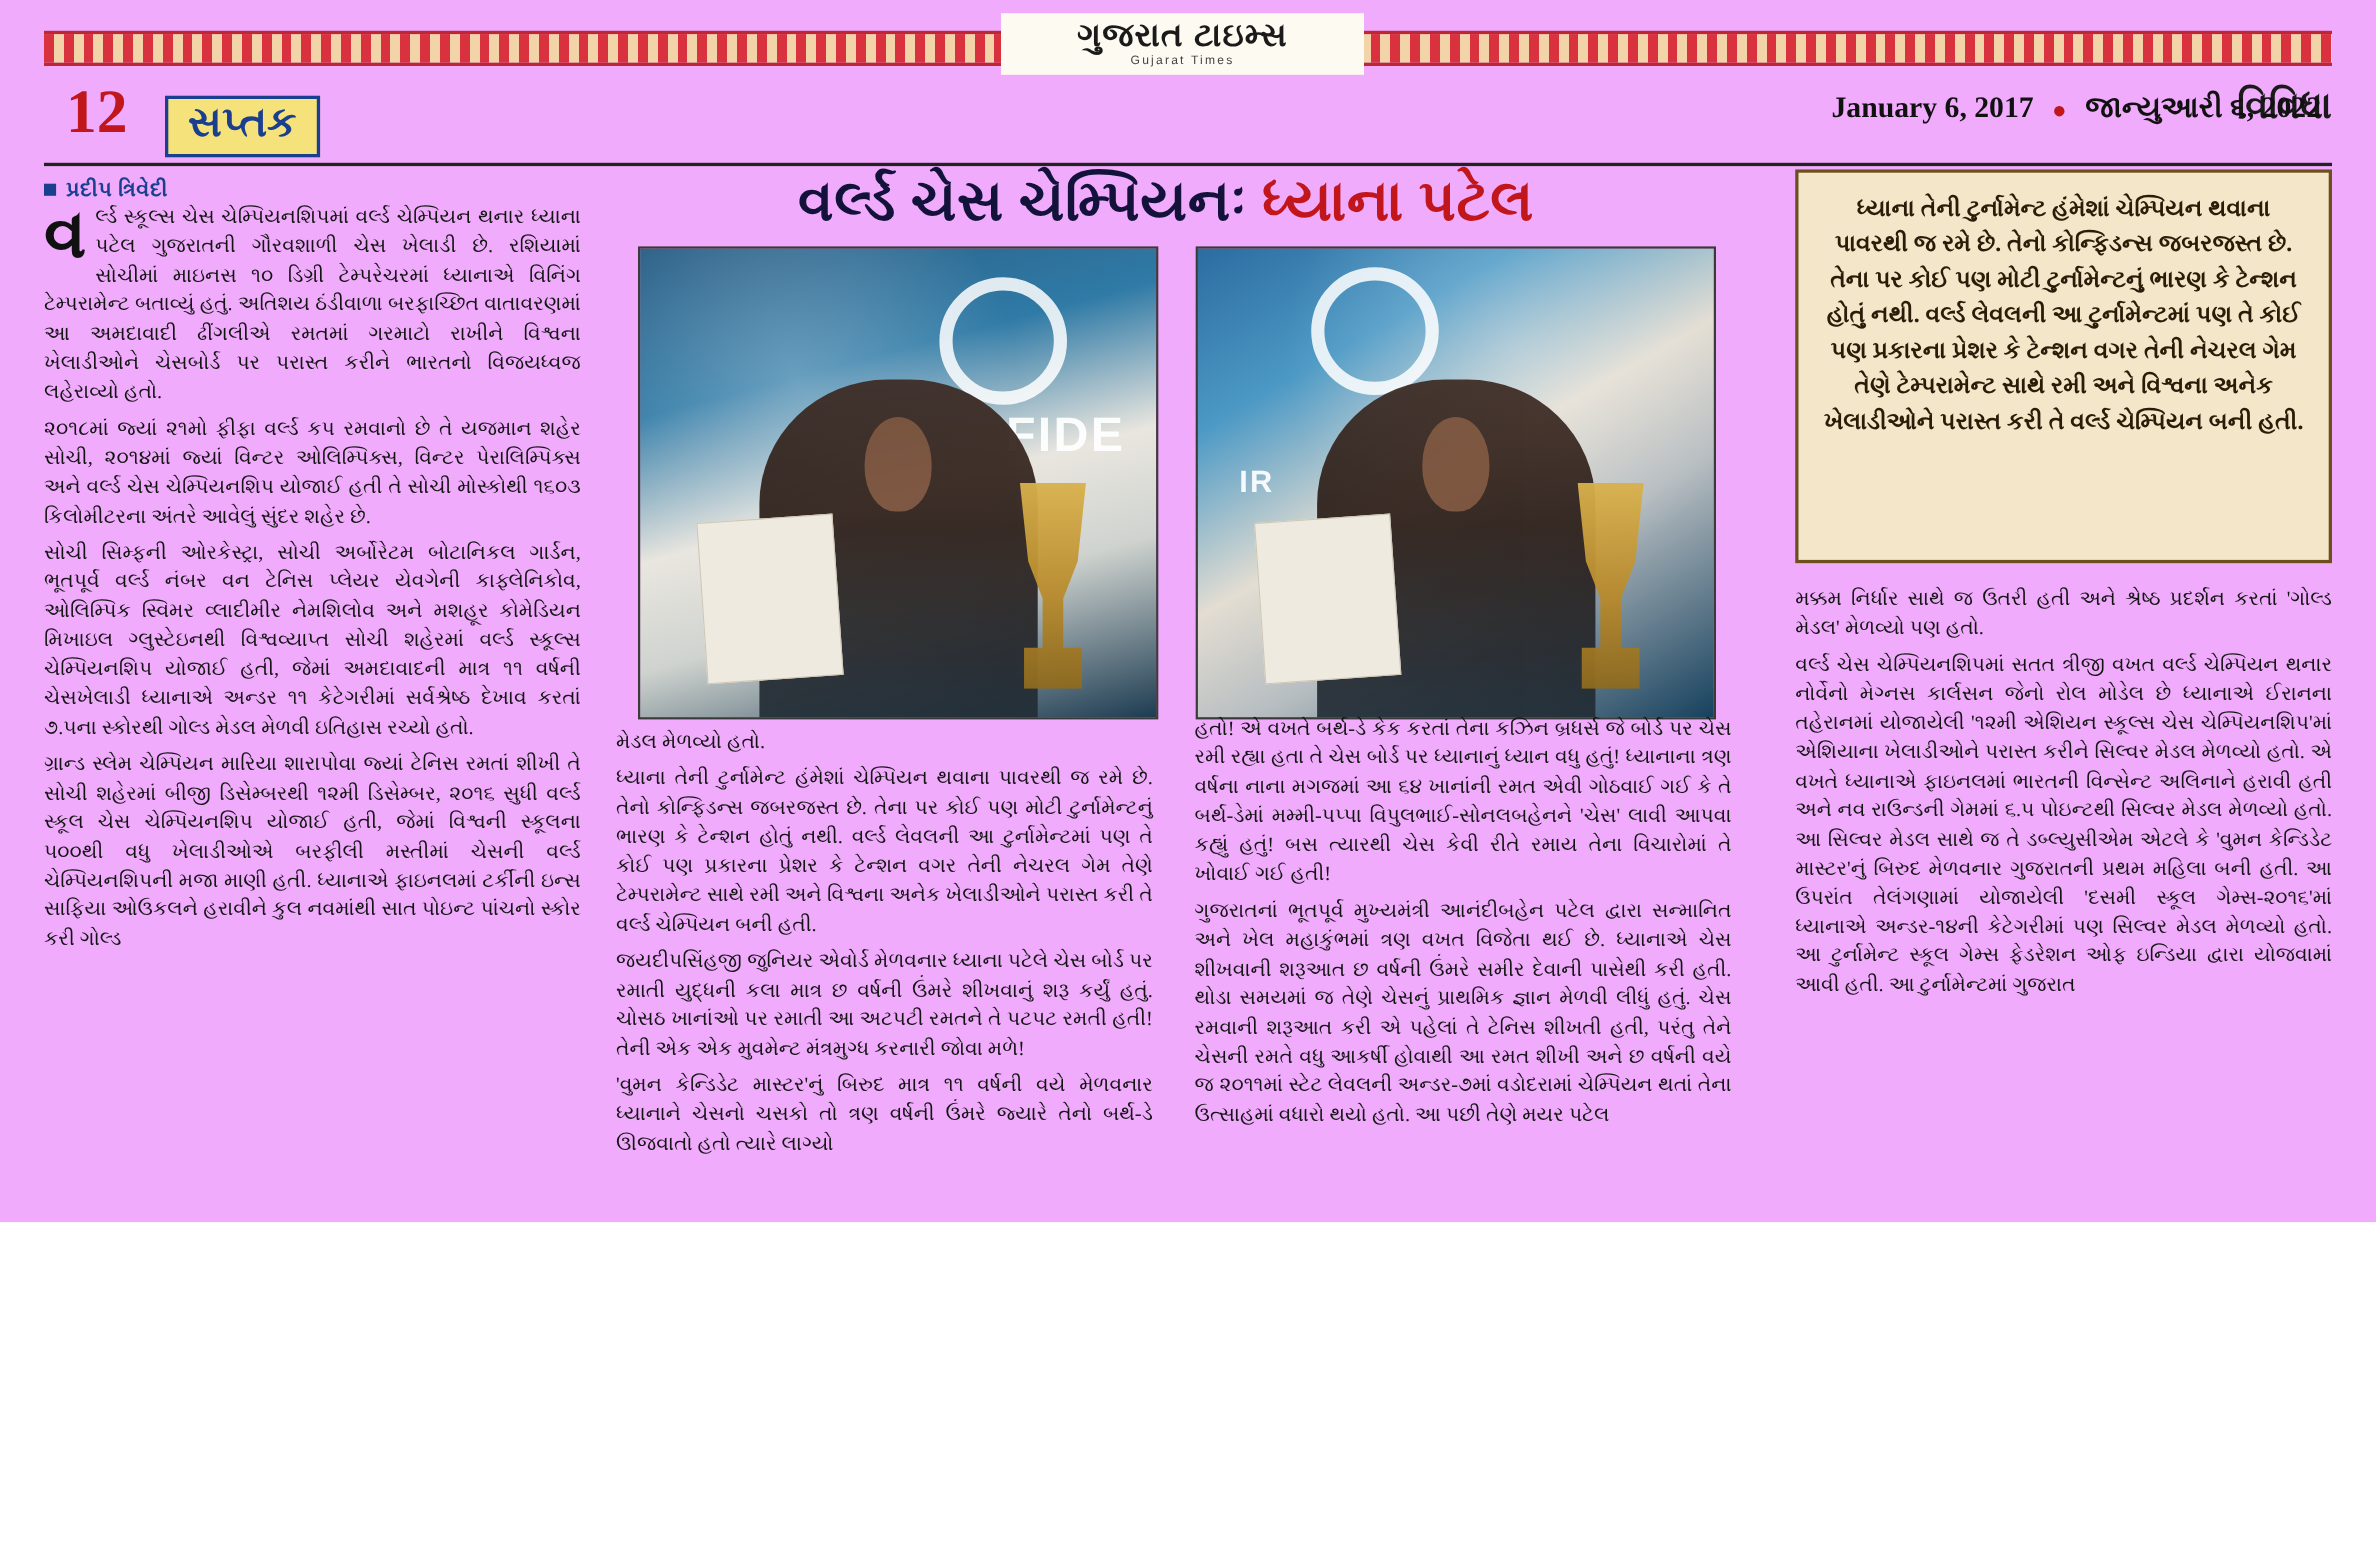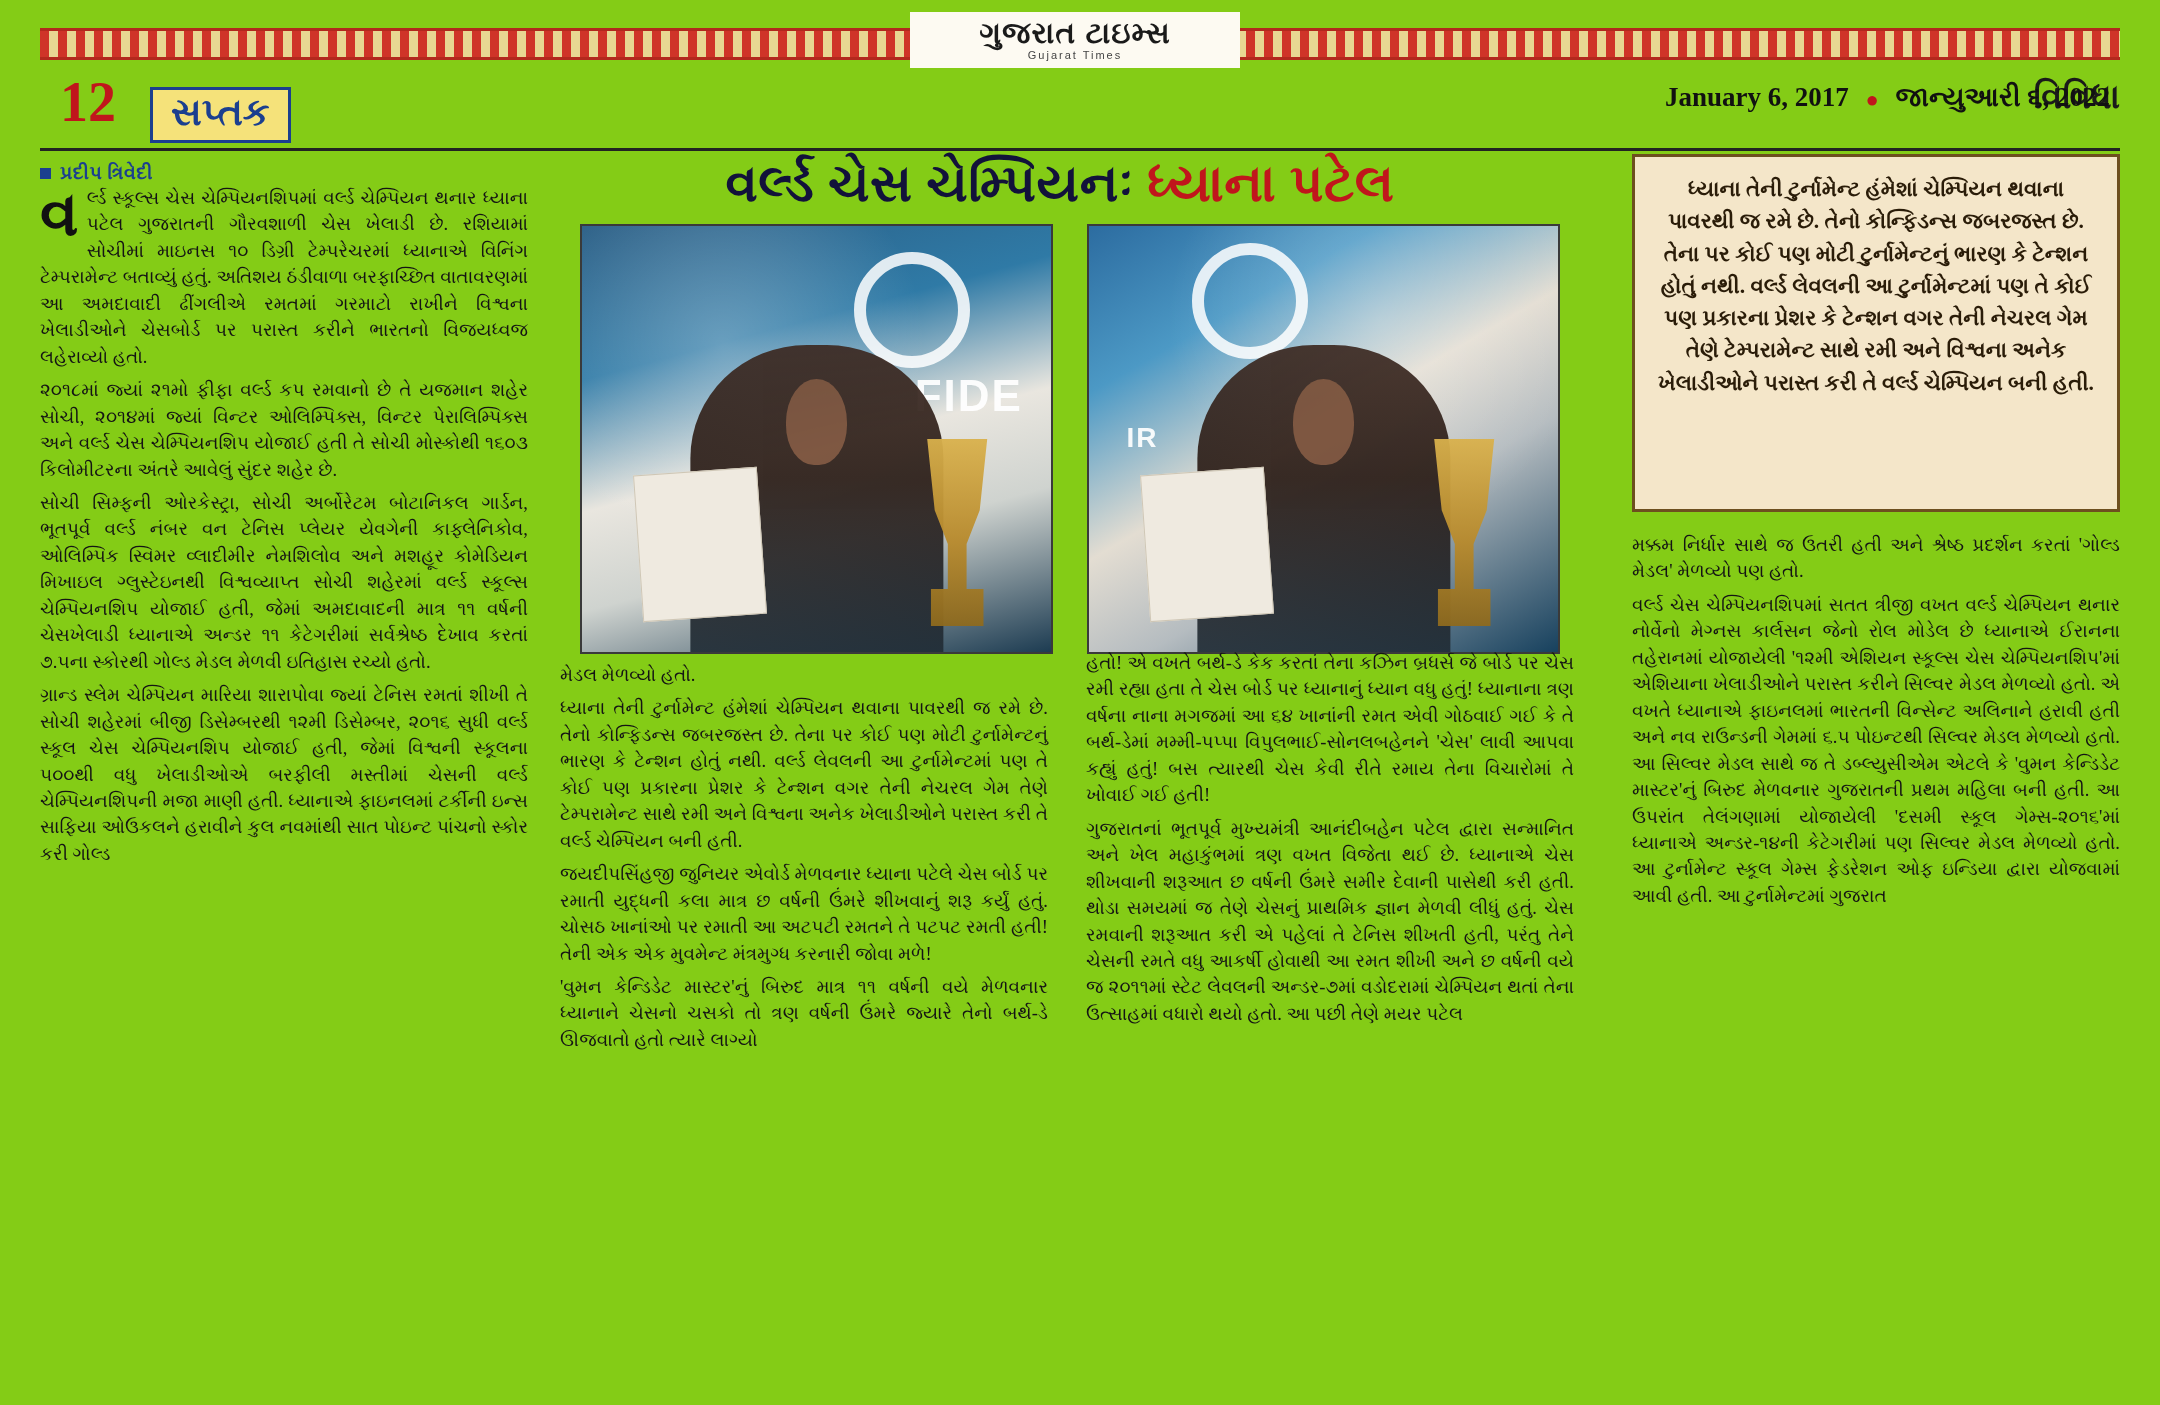--- a/index.html
+++ b/index.html
@@ -9,22 +9,22 @@
   }
   body {
     width: 2160px;
     height: 1405px;
     font-family: "Liberation Sans", sans-serif;
     overflow: hidden;
   }
   .page {
     position: relative;
     width: 2160px;
-    height: 1405px;
-    background: #84cc16;
+    height: 1111px;
+    background: #f0abfc;
     overflow: hidden;
   }
 
   
   .top-rule {
     position: absolute;
     left: 40px;
     top: 28px;
     width: 2080px;
     height: 26px;

